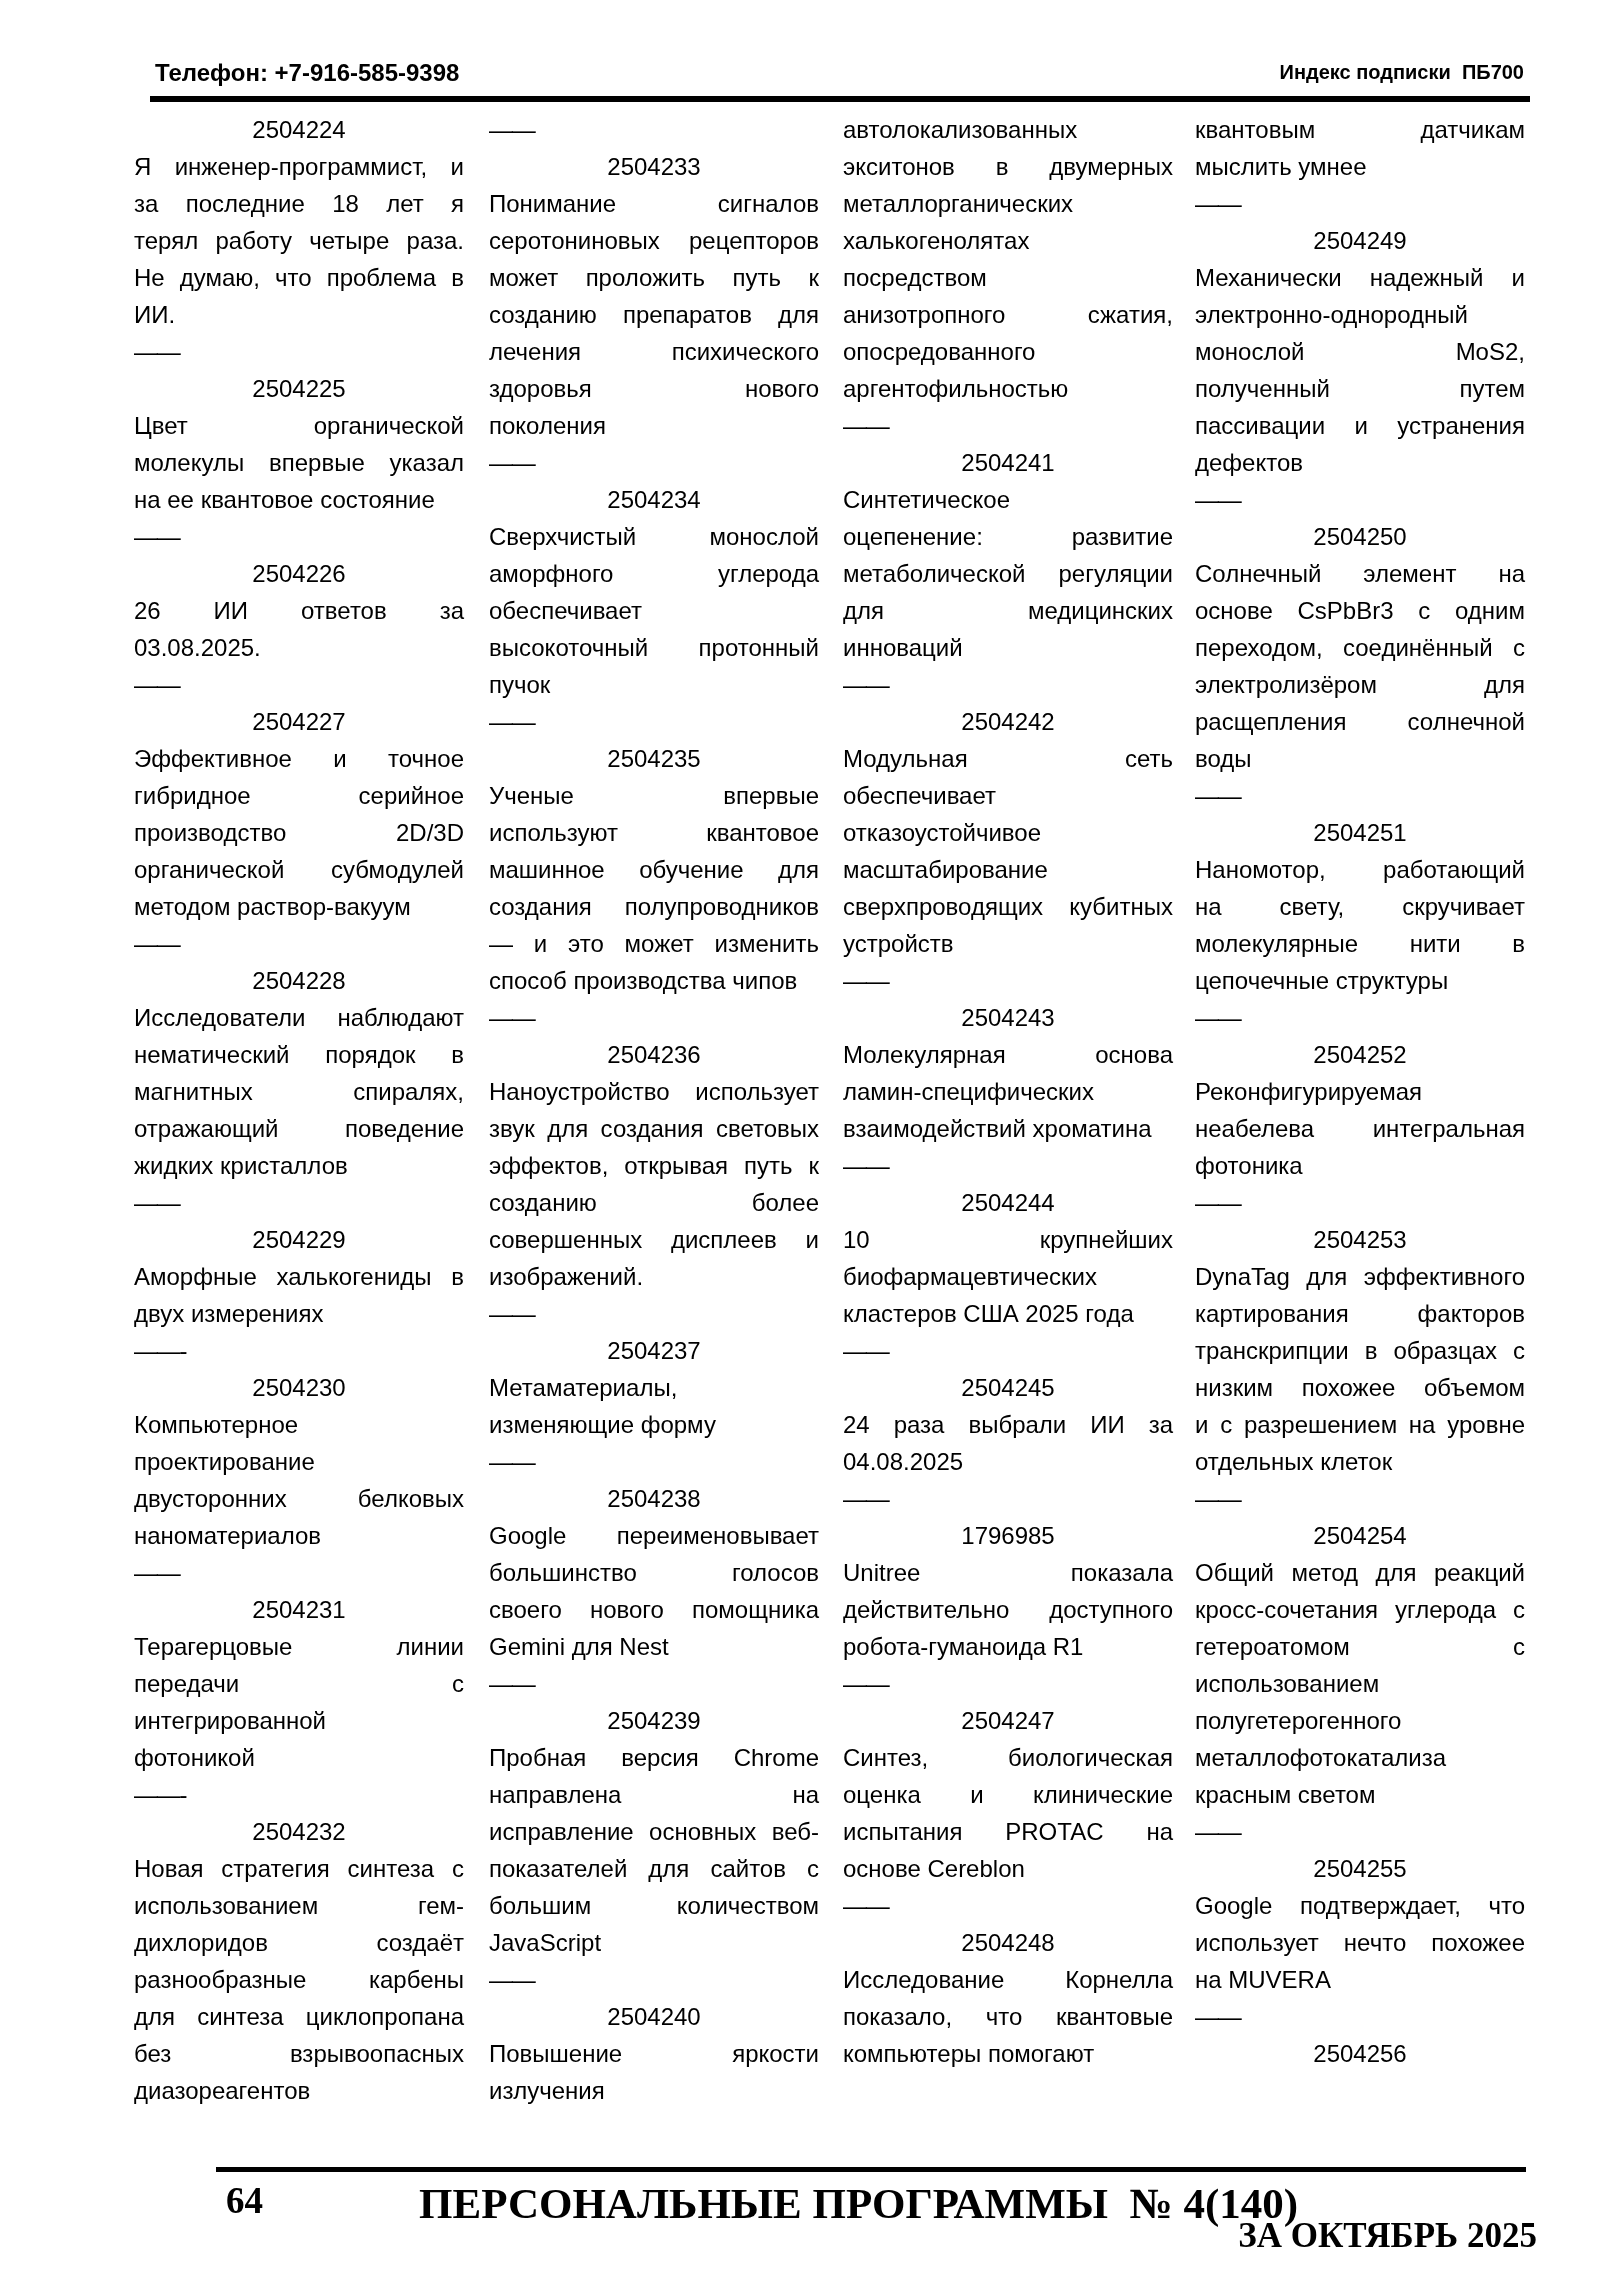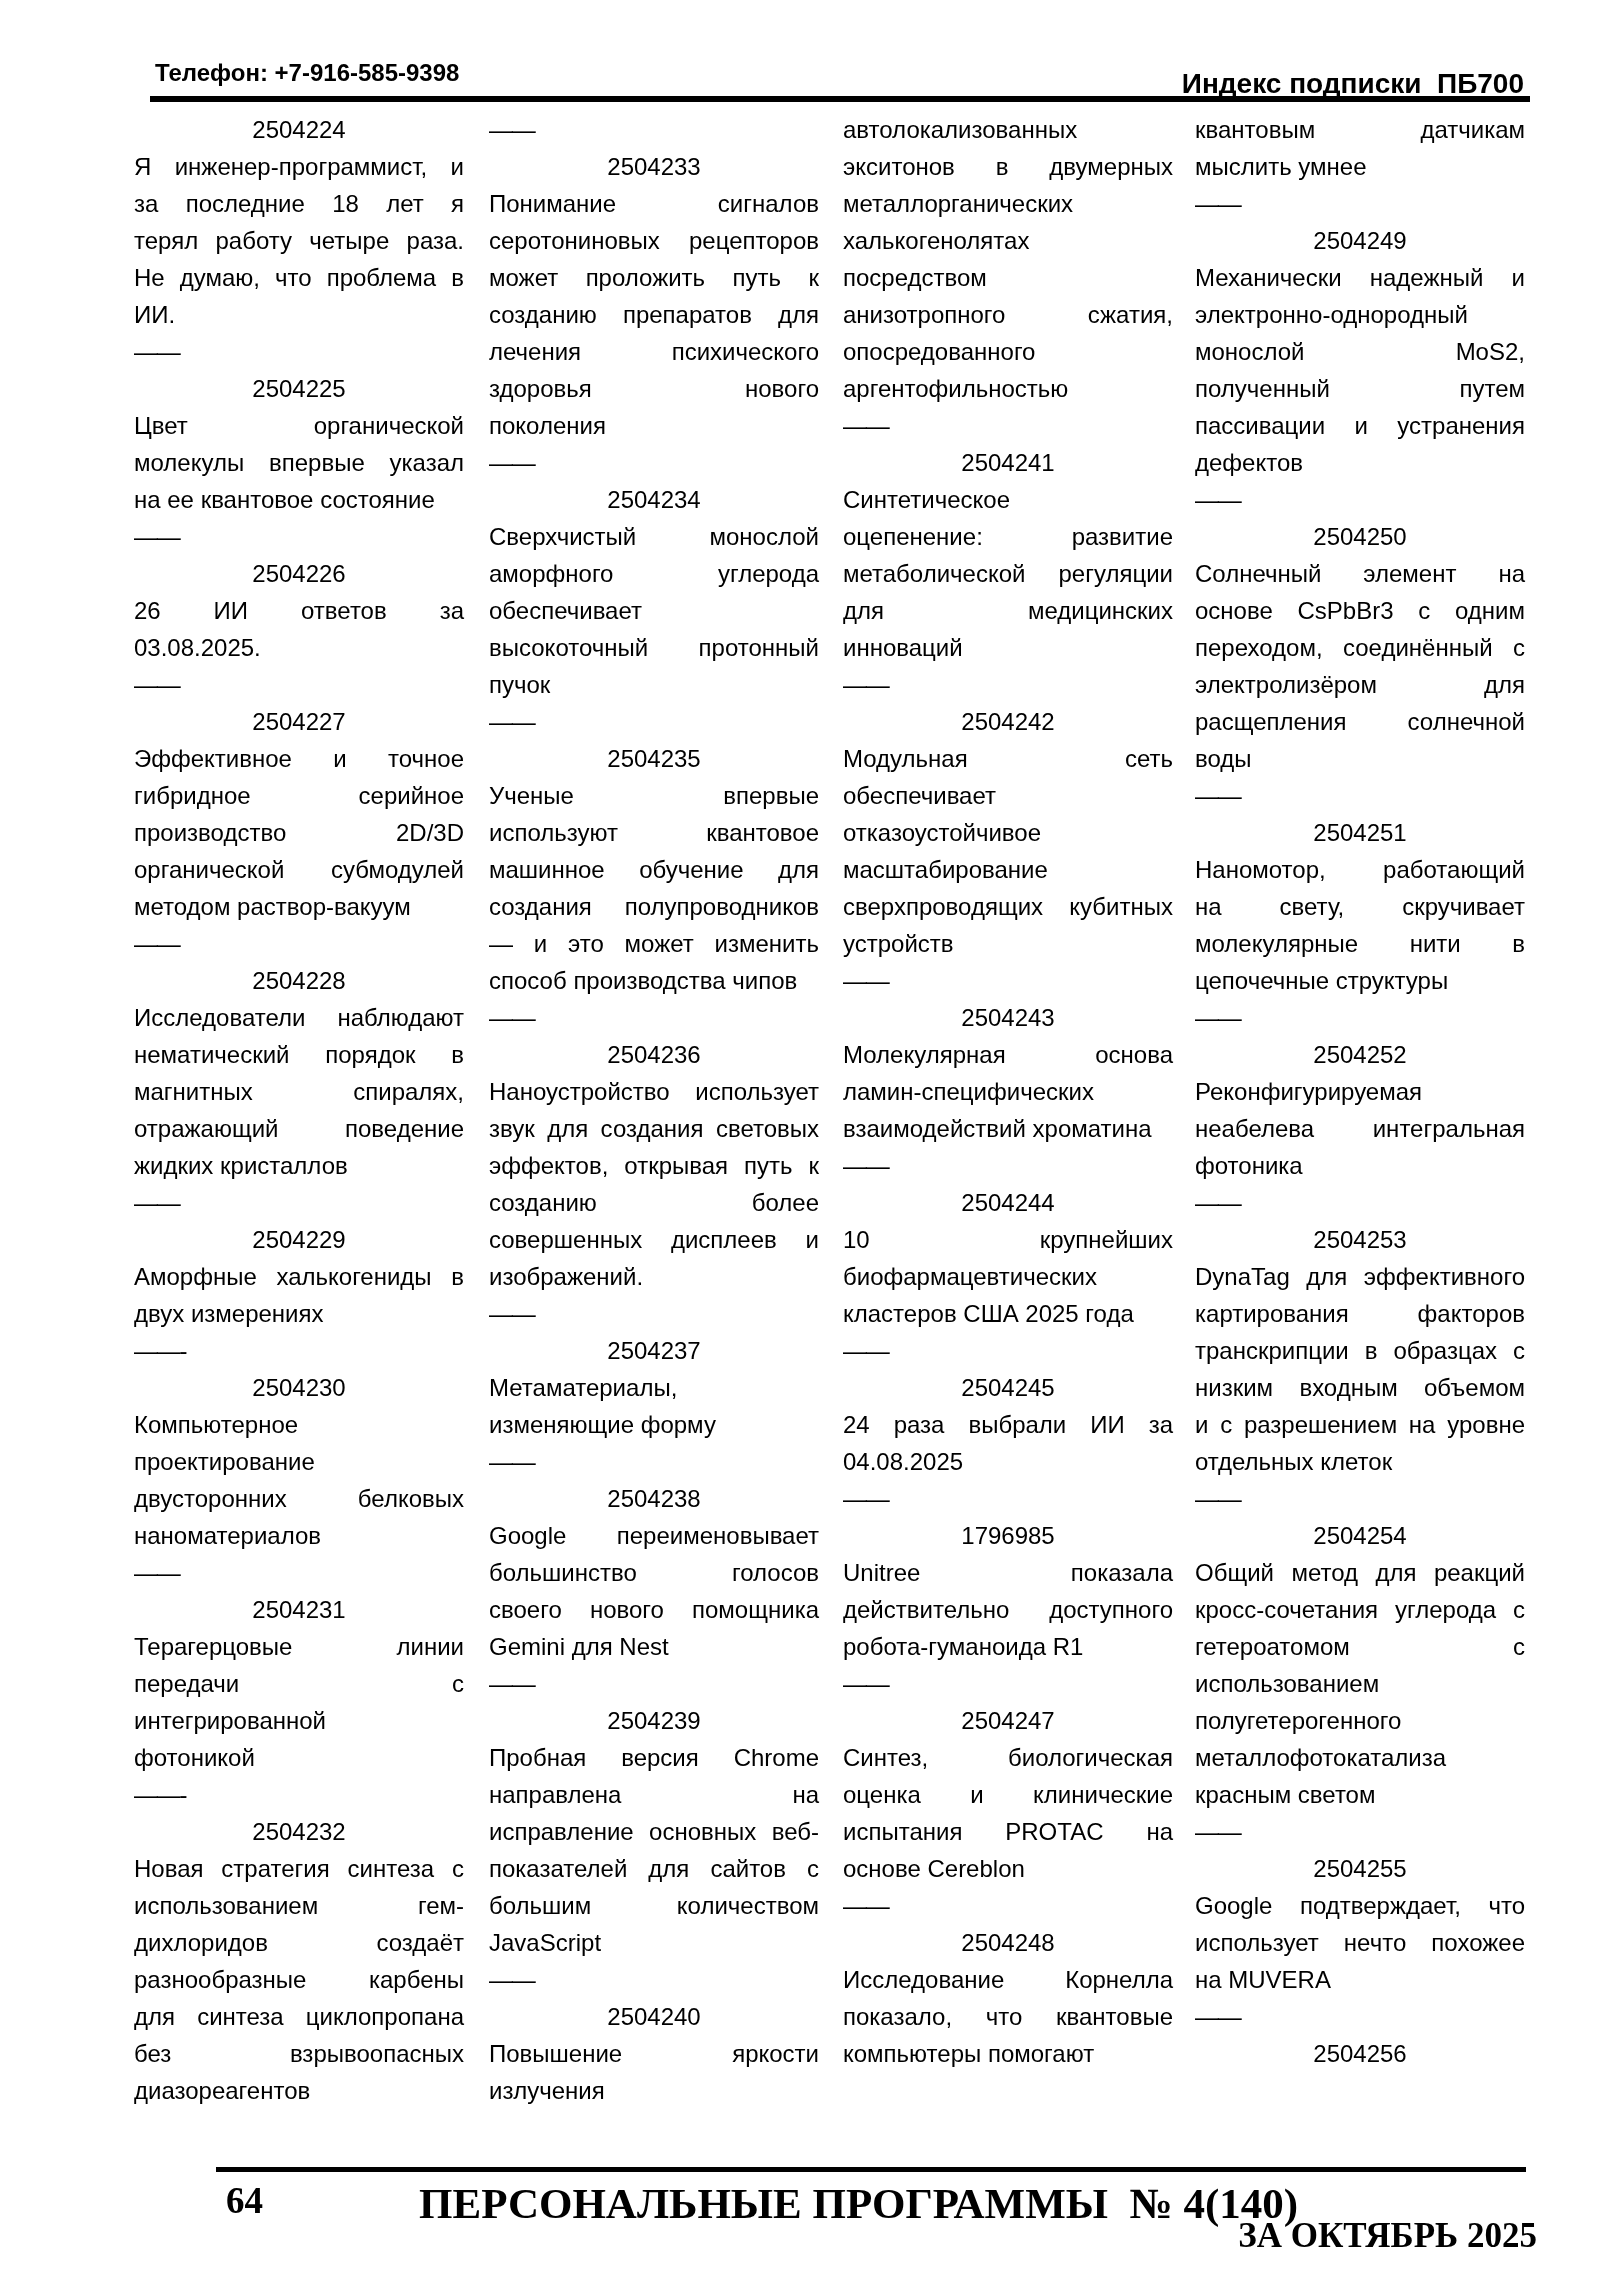--- a/index.html
+++ b/index.html
@@ -3,21 +3,21 @@
 <meta charset="utf-8">
 <style>
   html,body{margin:0;padding:0;}
   body{
     width:1623px;height:2295px;position:relative;
     background:#ffffff;color:#000000;
     font-family:"Liberation Sans","DejaVu Sans",sans-serif;
   }
   
   .header-left{position:absolute;left:155px;top:58px;font-weight:bold;font-size:24px;line-height:29px;white-space:pre;}
-  .header-right{position:absolute;right:99px;top:69px;font-weight:bold;font-size:28px;line-height:29px;white-space:pre;}
+  .header-right{position:absolute;right:99px;top:58px;font-weight:bold;font-size:20px;line-height:29px;white-space:pre;}
   .header-rule{position:absolute;left:150px;top:96px;width:1380px;height:5.9px;background:#000;}
   
   .column{position:absolute;top:111px;width:330px;font-size:24px;line-height:37px;}
   .col-0{left:134px}
   .col-1{left:489px}
   .col-2{left:843px}
   .col-3{left:1195px}
   .entry-number{height:37px;text-align:center;}
   .line{height:37px;text-align:justify;text-align-last:justify;}
   .line.last{text-align-last:left;}
@@ -234,21 +234,21 @@
       <div class="separator">——</div>
       <div class="entry-number">2504252</div>
       <div class="line">Реконфигурируемая</div>
       <div class="line">неабелева интегральная</div>
       <div class="line last">фотоника</div>
       <div class="separator">——</div>
       <div class="entry-number">2504253</div>
       <div class="line">DynaTag для эффективного</div>
       <div class="line">картирования факторов</div>
       <div class="line">транскрипции в образцах с</div>
-      <div class="line">низким входным объемом</div>
+      <div class="line">низким похожее объемом</div>
       <div class="line">и с разрешением на уровне</div>
       <div class="line last">отдельных клеток</div>
       <div class="separator">——</div>
       <div class="entry-number">2504254</div>
       <div class="line">Общий метод для реакций</div>
       <div class="line">кросс-сочетания углерода с</div>
       <div class="line">гетероатомом с</div>
       <div class="line">использованием</div>
       <div class="line">полугетерогенного</div>
       <div class="line">металлофотокатализа</div>

